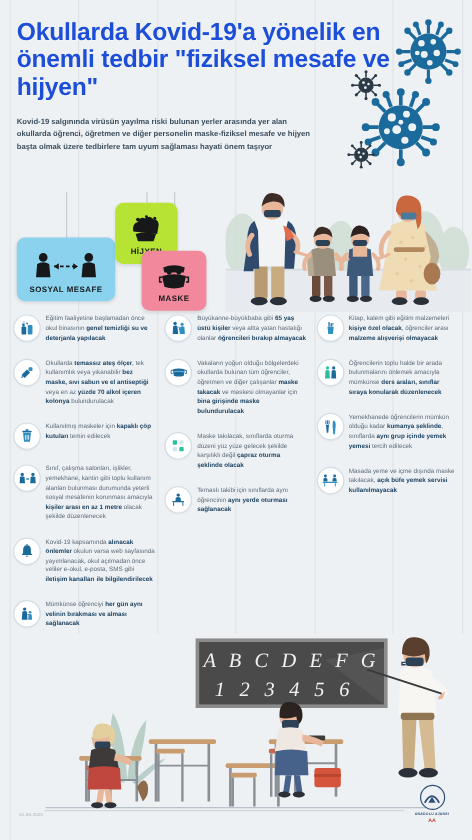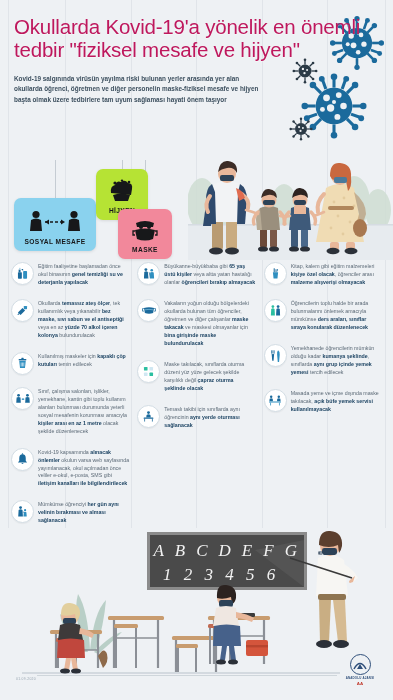--- a/index.html
+++ b/index.html
@@ -16,22 +16,22 @@
   .guides .vl { position:absolute; top:0; bottom:0; width:1px; background:rgba(160,172,184,.18); }
 
   
   .header {
     position:relative; z-index:3;
     padding:16px 14px 10px 14px;
   }
   .title {
     font-size:20.5px;
     line-height:1.12;
-    font-weight:normal;
-    color:#be185d;
+    font-weight:bold;
+    color:#1d4ed8;
     letter-spacing:-.2px;
     text-shadow:0 1px 0 rgba(255,255,255,.4);
   }
   .subtitle {
     margin-top:12px;
     font-size:6.4px;
     line-height:1.62;
     color:#3c4f5e;
     max-width:245px;
     font-weight:600;
@@ -77,21 +77,21 @@
     background:#ffffff; border:1px solid #d3dde4;
     display:flex; align-items:center; justify-content:center;
     box-shadow:0 1px 1px rgba(0,0,0,.04);
   }
   .itext {
     font-size:5.25px; line-height:1.52; color:#5c6a77; padding-top:1px;
   }
   .itext b { color:#173f5f; font-weight:bold; }
 
   
-  .scene { position:absolute; left:0; right:0; bottom:0; height:172px; z-index:3; }
+  .scene { position:absolute; left:16px; right:0; bottom:0; height:172px; z-index:3; }
 
   
   .footer-date {
     position:absolute; left:16px; bottom:19px; z-index:6;
     font-size:3.4px; color:#9aa7b2; letter-spacing:.3px;
   }
   .aa-logo { position:absolute; right:10px; bottom:14px; z-index:6; width:46px; text-align:center; }
   .aa-mark {
     width:21px; height:21px; border-radius:50%;
     border:1.4px solid #2f4f7a; margin:0 auto;

